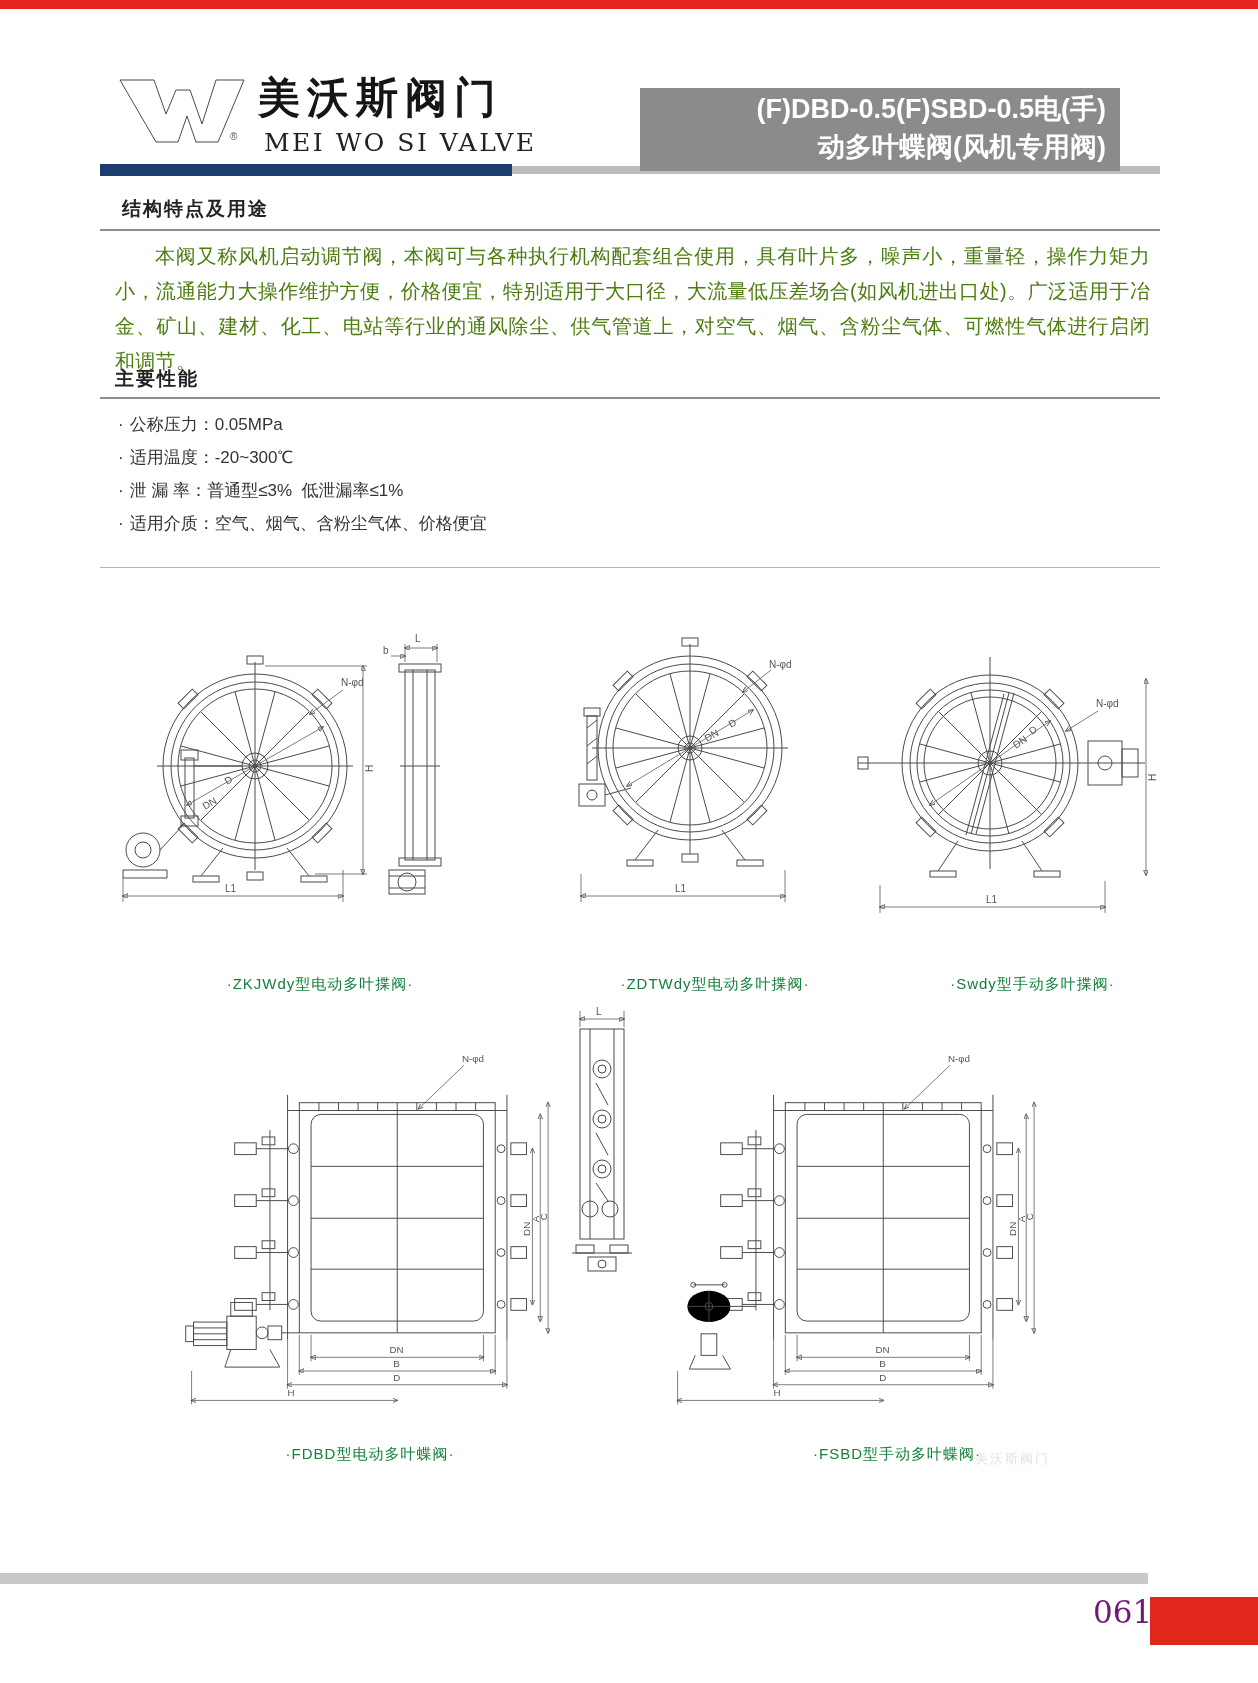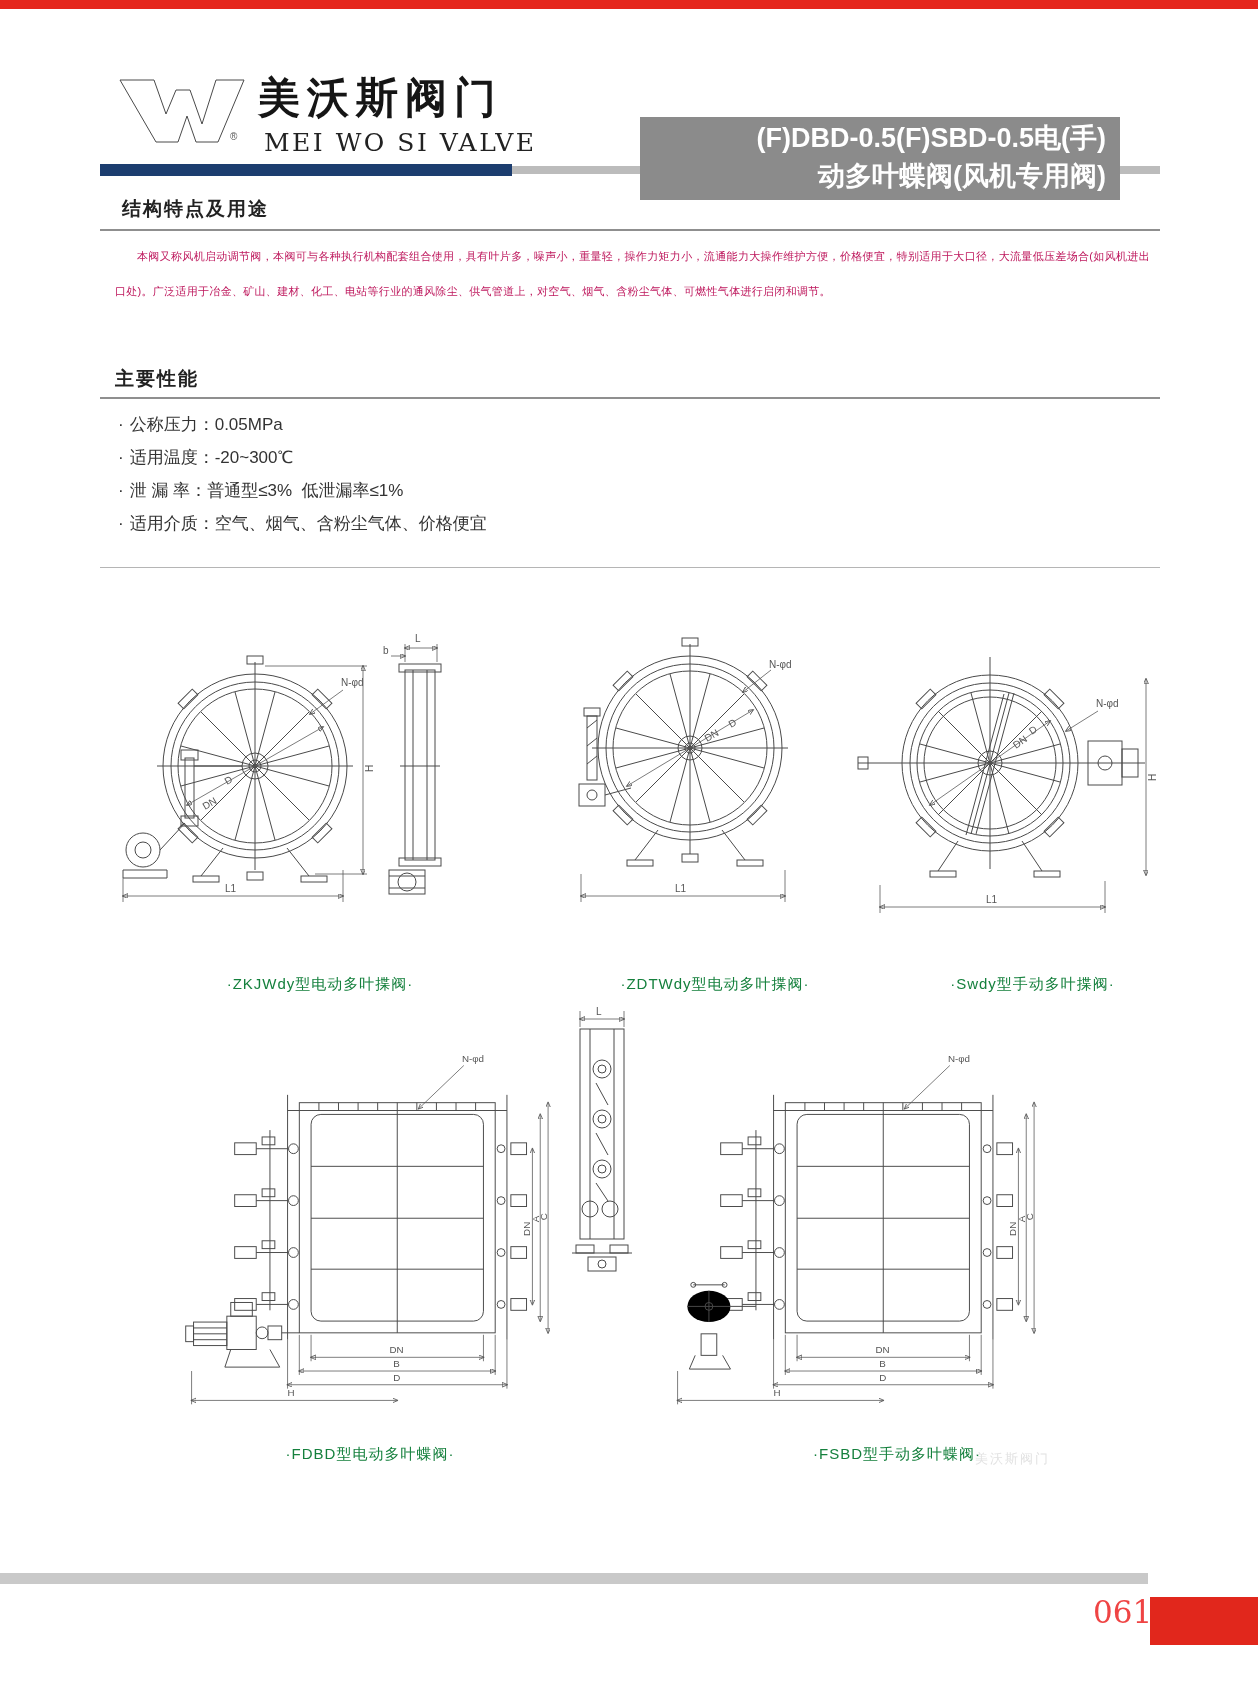--- a/index.html
+++ b/index.html
@@ -12,47 +12,47 @@
   
   .logo-mark { left:112px; top:72px; width:140px; height:78px; }
   .logo-cn { left:258px; top:70px; font-family:"DejaVu Serif", serif; font-weight:bold;
              font-size:42px; letter-spacing:7px; color:#151515; }
   .logo-en { left:264px; top:128px; font-family:"DejaVu Serif", serif;
              font-size:25px; letter-spacing:2.5px; color:#222; }
   .navy-bar { left:100px; top:164px; width:412px; height:12px; background:#1c3d6f; }
   .gray-bar { left:512px; top:166px; width:648px; height:8px; background:#bcbcbc; }
   .title-box { left:640px; top:88px; width:480px; height:83px; background:#8b8b8b;
                color:#ffffff; font-weight:bold; font-size:27px; line-height:38px;
-               text-align:right; padding:2px 14px 0 0;margin-top:29px; }
+               text-align:right; padding:2px 14px 0 0; }
 
   
   .sec-head { font-size:19px; font-weight:bold; color:#222; letter-spacing:2px; }
   .rule2 { height:2px; background:#8f8f8f; }
   .rule1 { height:1px; background:#b5b5b5; }
-  .body-text { width:1035px; font-size:11px; color:#be185d; line-height:35px;
+  .body-text { width:1035px; font-size:20px; color:#4d7c0f; line-height:35px;
                text-align:justify; text-indent:2em; letter-spacing:0.3px; }
   .perf-list { font-size:17px; color:#333; }
   .perf-item { line-height:33px; white-space:pre; }
   .perf-item .bullet { margin-right:6px; color:#333; }
 
   
   svg { display:block; }
   svg line, svg circle, svg rect, svg path, svg polyline {
       stroke:#4a4a4a; stroke-width:1; fill:none; }
   svg .dim { stroke:#5a5a5a; stroke-width:0.8; }
   svg text { fill:#555; font-size:10px; font-family:"Liberation Sans", sans-serif;
              stroke:none; }
   .caption { font-size:15px; color:#15803d; text-align:center; letter-spacing:1px; }
   .watermark { font-size:13px; color:#e2e2e2; letter-spacing:2px; }
 
   
   .foot-bar { left:0; top:1573px; width:1148px; height:11px; background:#c9c9c9; }
   .site { left:138px; top:1597px; font-family:"DejaVu Serif", serif; font-size:27px;
           color:#c9201a; letter-spacing:1px; text-decoration:none; }
-  .pageno { left:1093px; top:1594px; font-family:"DejaVu Serif", serif; font-size:31px; color:#ef4444; }
+  .pageno { left:1093px; top:1594px; font-family:"DejaVu Serif", serif; font-size:31px; color:#701a75; }
   .red-block { left:1150px; top:1597px; width:108px; height:48px; background:#e1271c; }
 </style>
 </head>
 <body>
 
 <div class="page">
 
   <svg width="0" height="0" style="position:absolute">
     <defs>
       <marker id="arr" markerWidth="8" markerHeight="8" refX="6" refY="3" orient="auto-start-reverse">

